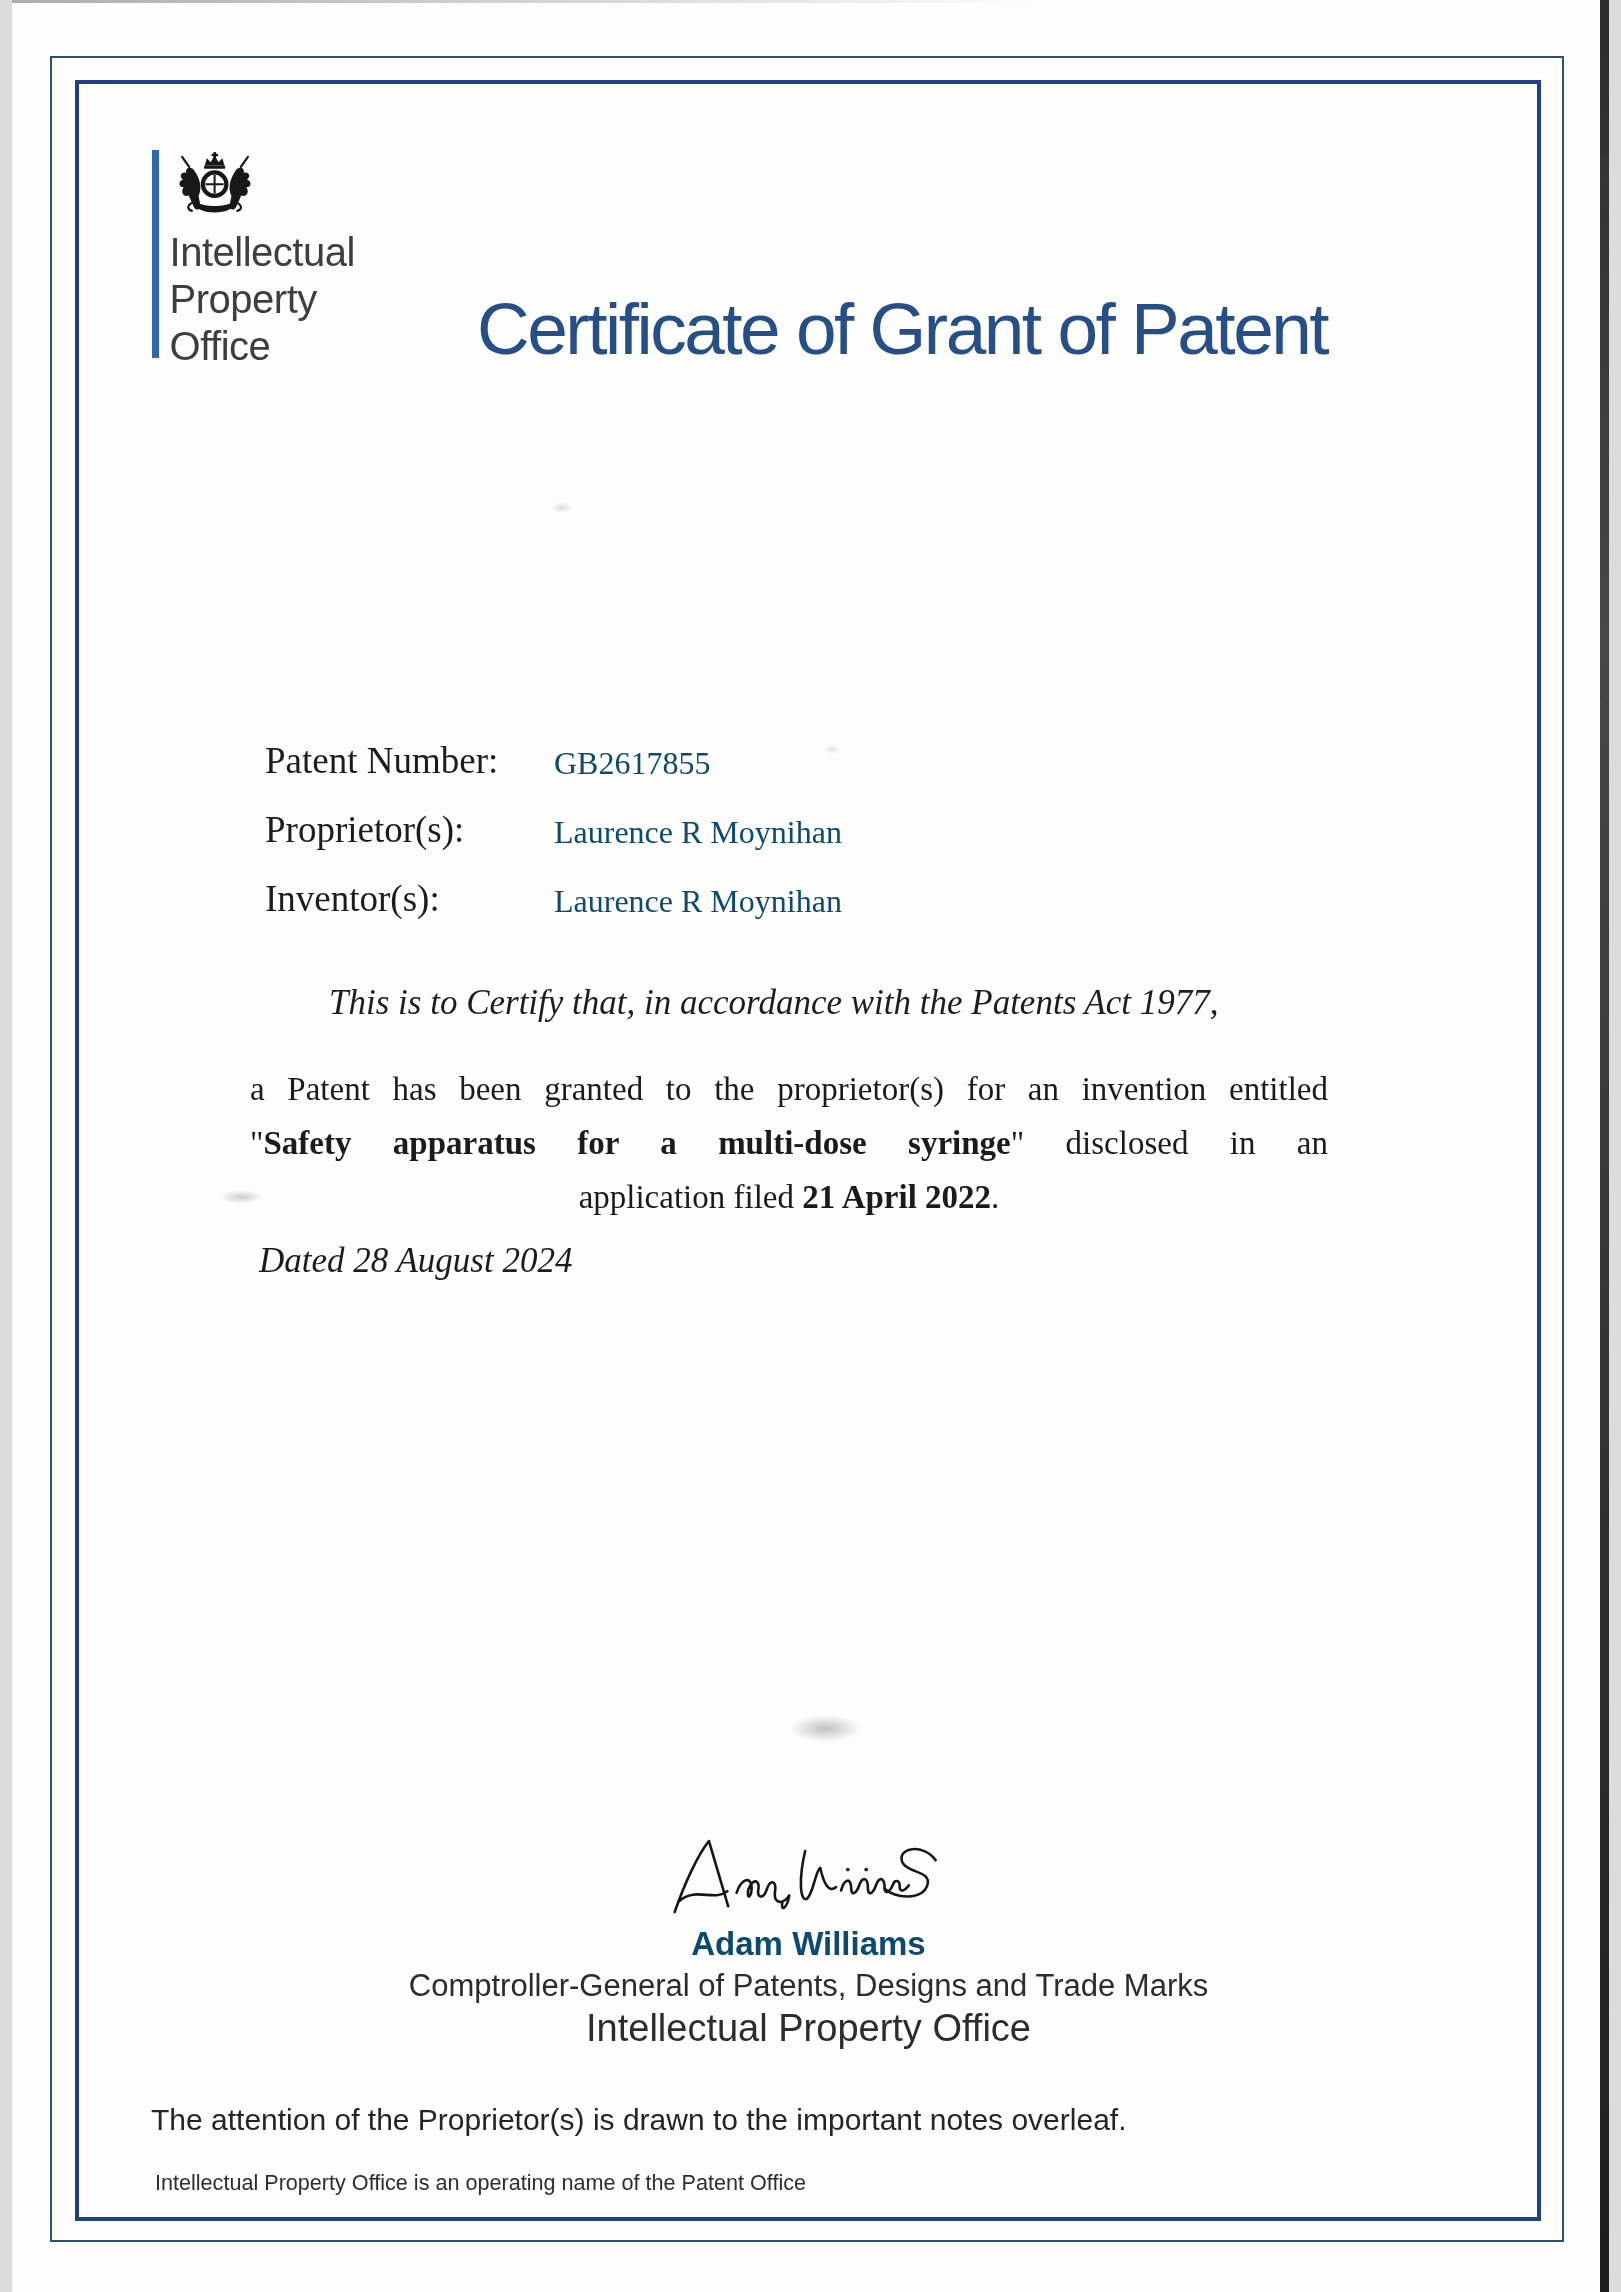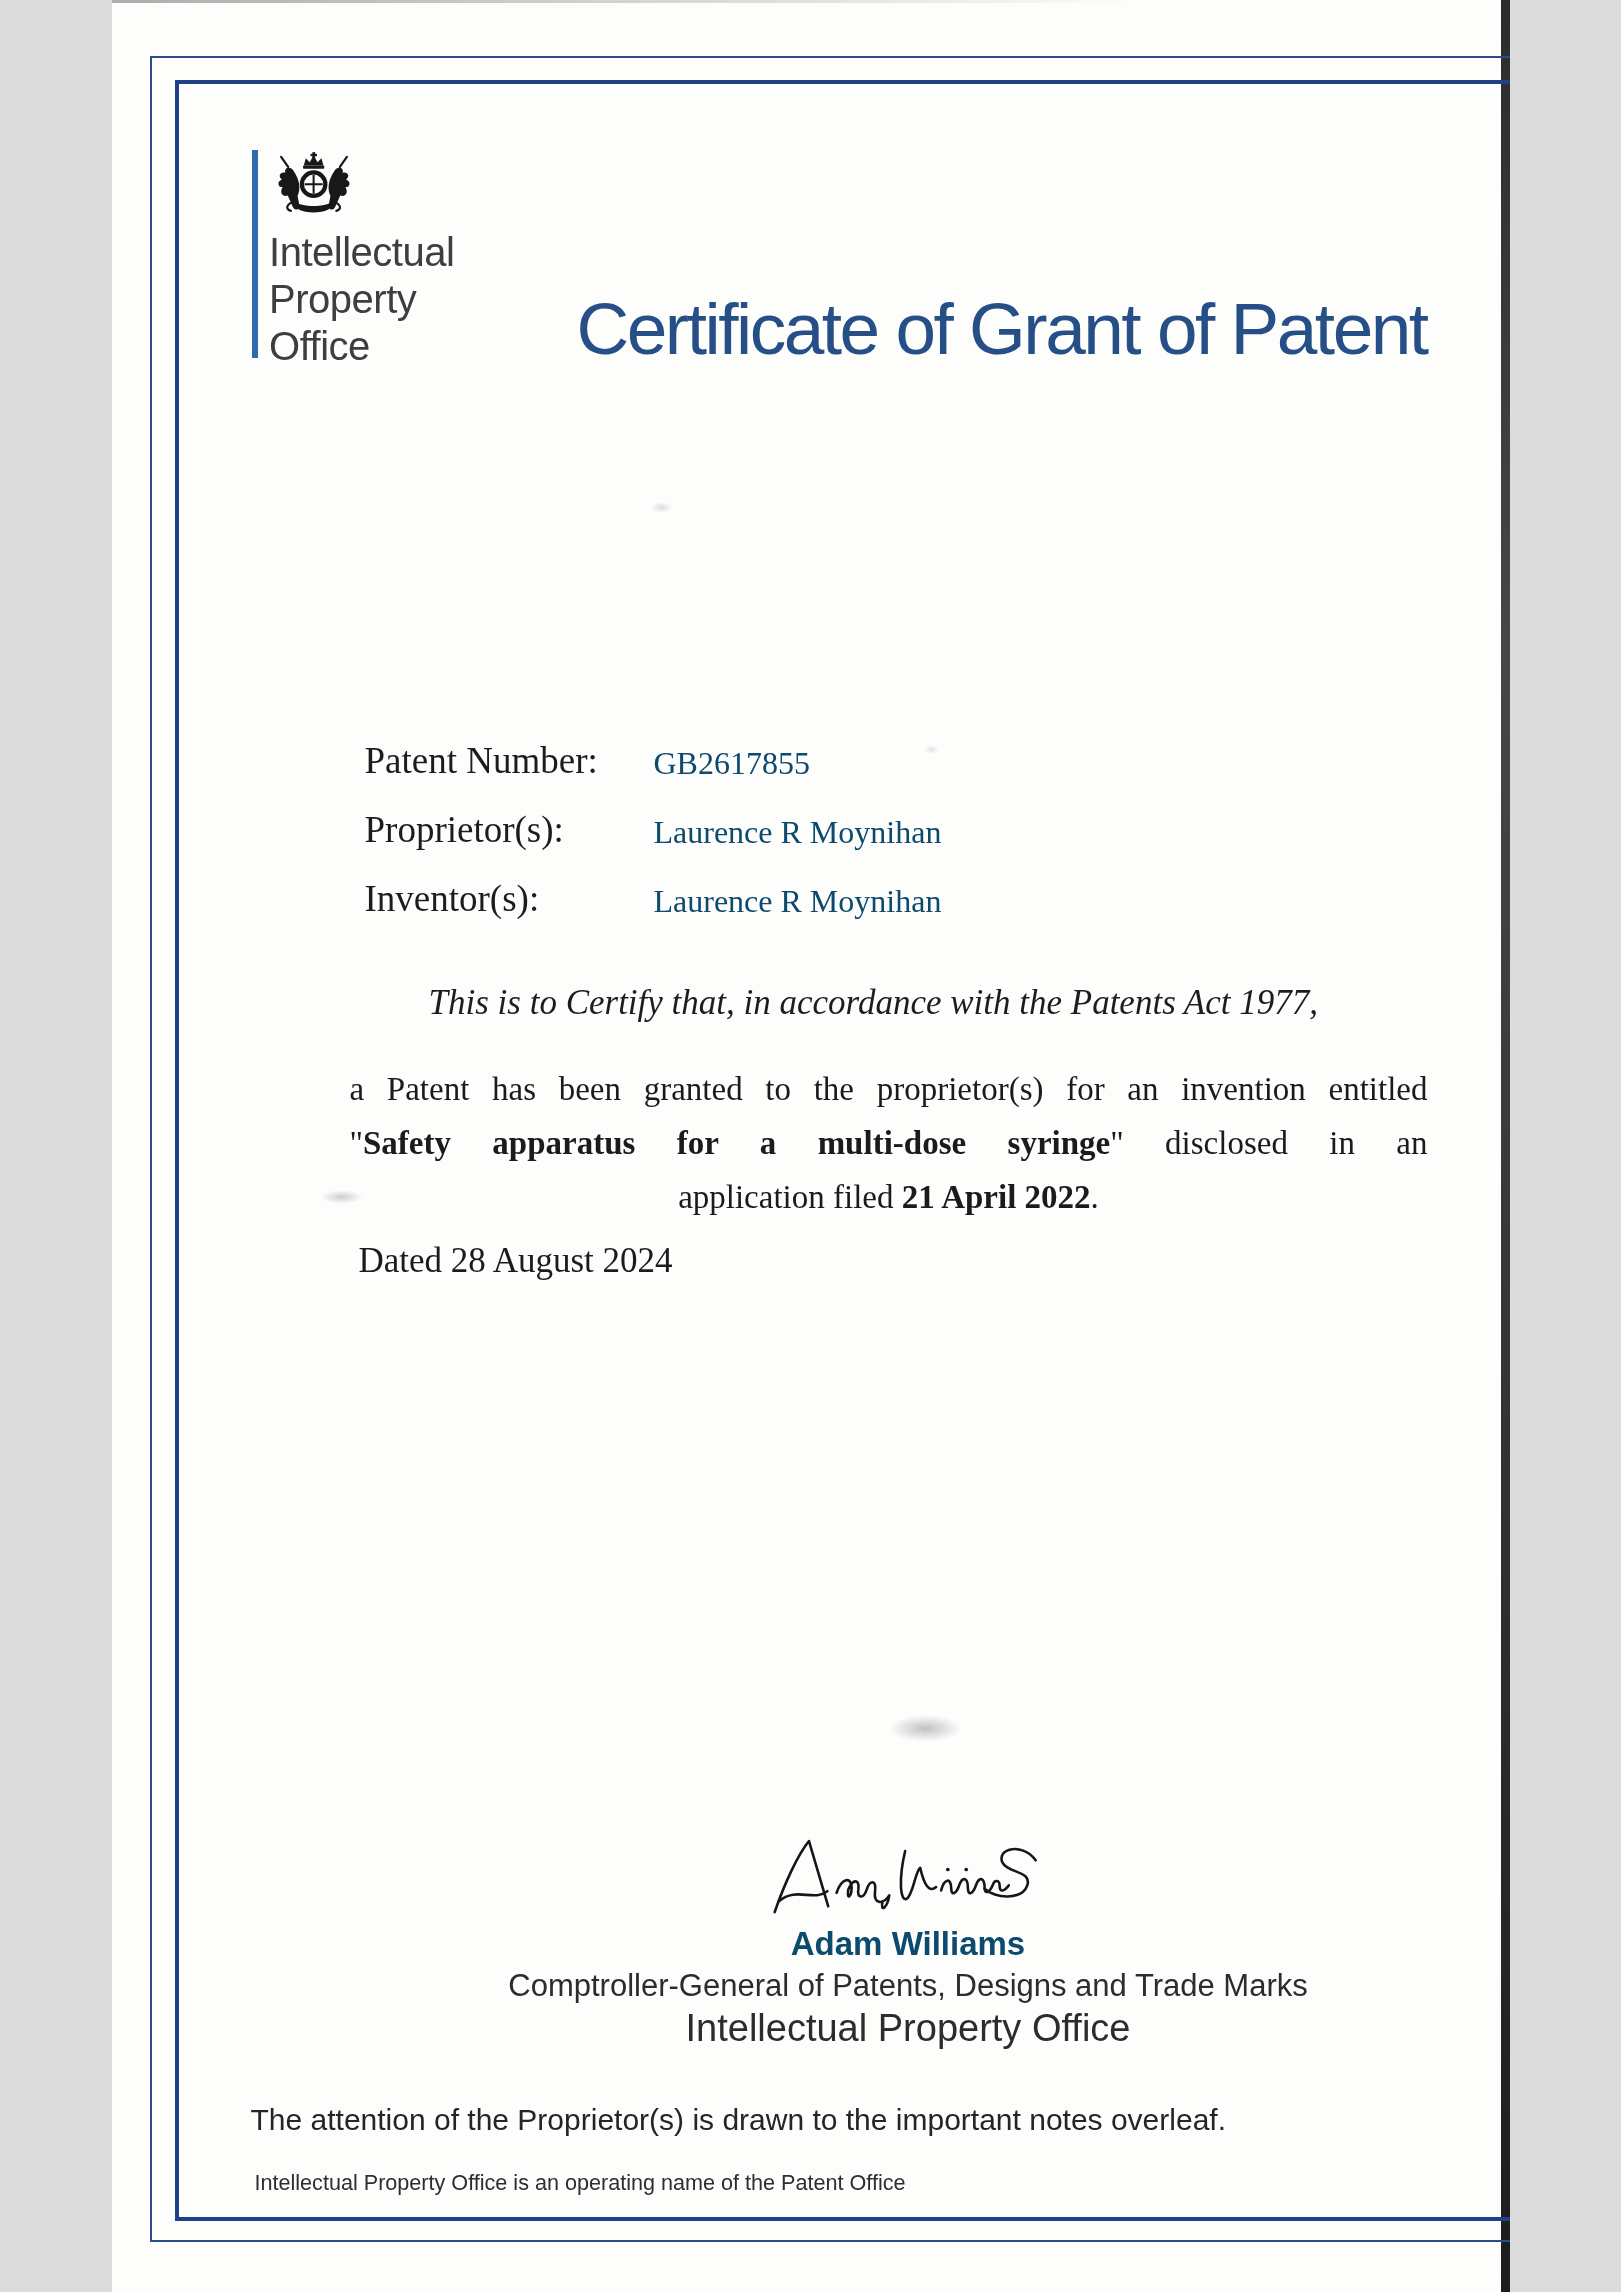--- a/index.html
+++ b/index.html
@@ -1,17 +1,17 @@
 <!DOCTYPE html>
 <html><head>
 <meta charset="utf-8">
 <style>
   html,body{margin:0;padding:0;background:#dcdcdc;}
   .page{
-    position:relative;width:1398px;height:2293px;margin:0 auto;
+    position:relative;width:1597px;height:2293px;margin:0 auto;
     background:#fdfdfb;overflow:hidden;
     font-family:"Liberation Serif",serif;color:#1b1b1b;
   }
   
   .frame-outer{
     position:absolute;left:38px;top:56px;width:1514px;height:2186px;
     border:2.9px solid #2b4d86;box-sizing:border-box;
   }
   .frame-inner{
     position:absolute;left:63px;top:80px;width:1466px;height:2141px;
@@ -57,21 +57,21 @@
     position:absolute;left:289px;top:983px;
     font-style:italic;font-size:35px;color:#1d1d1d;white-space:nowrap;margin-left:28px;
   }
   .grant{
     position:absolute;left:238px;top:1062px;width:1078px;
     font-size:33px;line-height:54px;color:#1b1b1b;
   }
   .grant .jline{text-align:justify;text-align-last:justify;}
   .grant .lline{text-align:center;}
   .b{font-weight:700;}
-  .dated{position:absolute;left:247px;top:1241px;font-size:35px;color:#1b1b1b;white-space:nowrap;}
+  .dated{position:absolute;left:247px;top:1241px;font-size:35px;color:#1b1b1b;white-space:nowrap;font-style:italic;}
   
   .sig-block{
     position:absolute;left:272px;top:1831px;width:1049px;
     text-align:center;font-family:"Liberation Sans",sans-serif;color:#2b2b2b;
   }
   .sig-image{display:block;margin:0 auto;width:329px;height:92px;}
   .sig-name{font-size:33px;font-weight:700;line-height:41px;color:#0c4a6e;}
   .sig-role{font-size:31px;line-height:43px;color:#2c2c2c;}
   .sig-org{font-size:38px;line-height:43px;color:#2c2c2c;}
   

